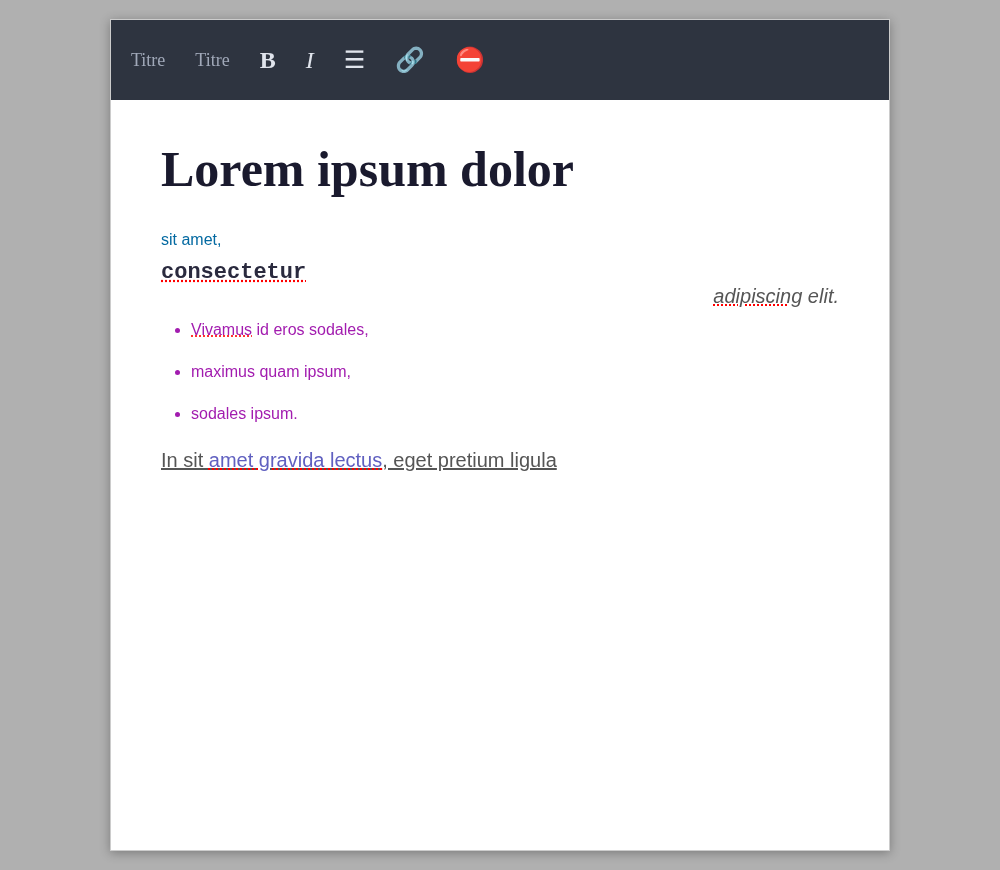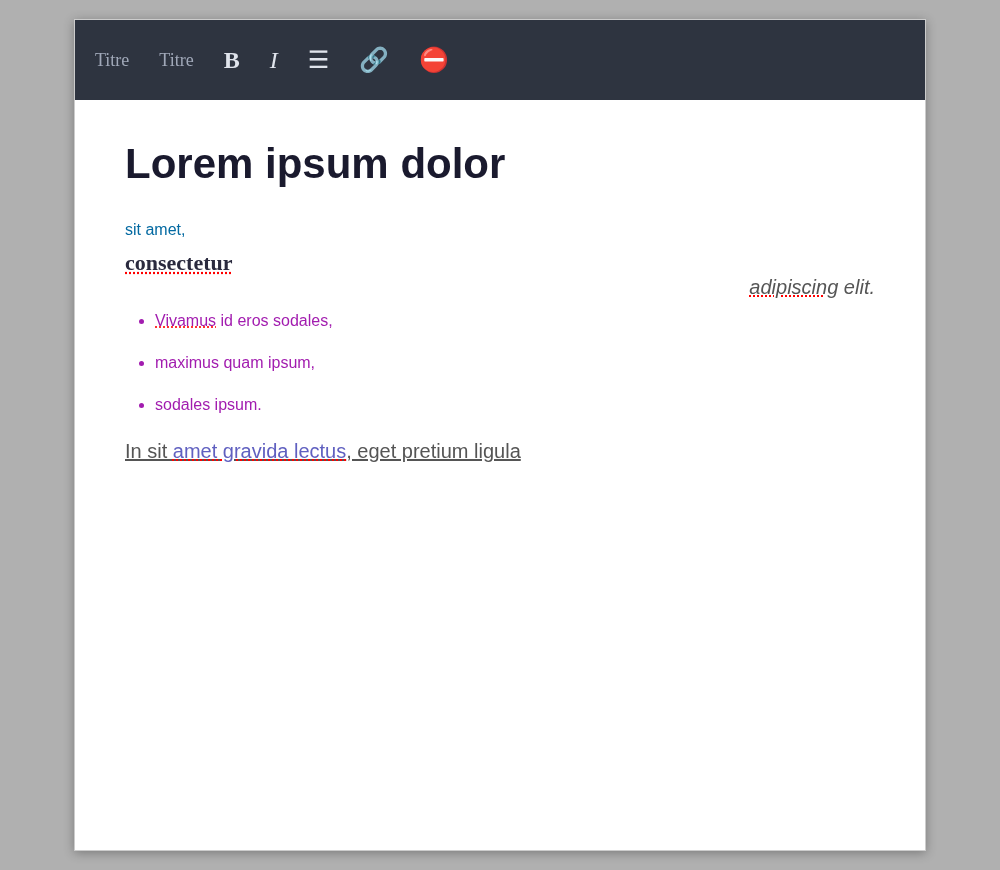--- a/index.html
+++ b/index.html
@@ -7,21 +7,21 @@
     body {
       background: #b0b0b0;
       display: flex;
       justify-content: center;
       align-items: center;
       min-height: 100vh;
       font-family: Georgia, 'Times New Roman', serif;
     }
 
     .editor-container {
-      width: 852px;
+      width: 780px;
       background: #fff;
       border: 1px solid #ccc;
       box-shadow: 0 2px 10px rgba(0,0,0,0.3);
     }
 
     .toolbar {
       background: #2e3440;
       display: flex;
       align-items: center;
       padding: 0 20px;
@@ -63,43 +63,43 @@
       font-size: 24px;
       color: #e0e4ec;
     }
 
     .content-area {
       padding: 40px 50px 60px 50px;
       min-height: 750px;
     }
 
     .doc-title {
-      font-size: 42px;
+      font-size: 50px;
       font-weight: bold;
       color: #1a1a2e;
       margin-bottom: 30px;
-      font-family: Liberation Sans, sans-serif;
+      font-family: Liberation Serif, serif;
     }
 
     .body-text {
       font-size: 16px;
       color: #0369a1;
       line-height: 1.5;
       margin-bottom: 8px;
       font-family: Arial, Helvetica, sans-serif;
     }
 
     .bold-text {
       font-weight: bold;
       color: #2a2a3e;
       text-decoration: underline;
       text-decoration-style: dotted;
       text-decoration-color: red;
       font-size: 22px;
-      font-family: Liberation Serif, serif;
+      font-family: Liberation Mono, monospace;
     }
 
     .italic-text {
       font-style: italic;
       color: #555;
       font-size: 20px;
       font-family: Arial, Helvetica, sans-serif;
       text-align: right;
     }
 

